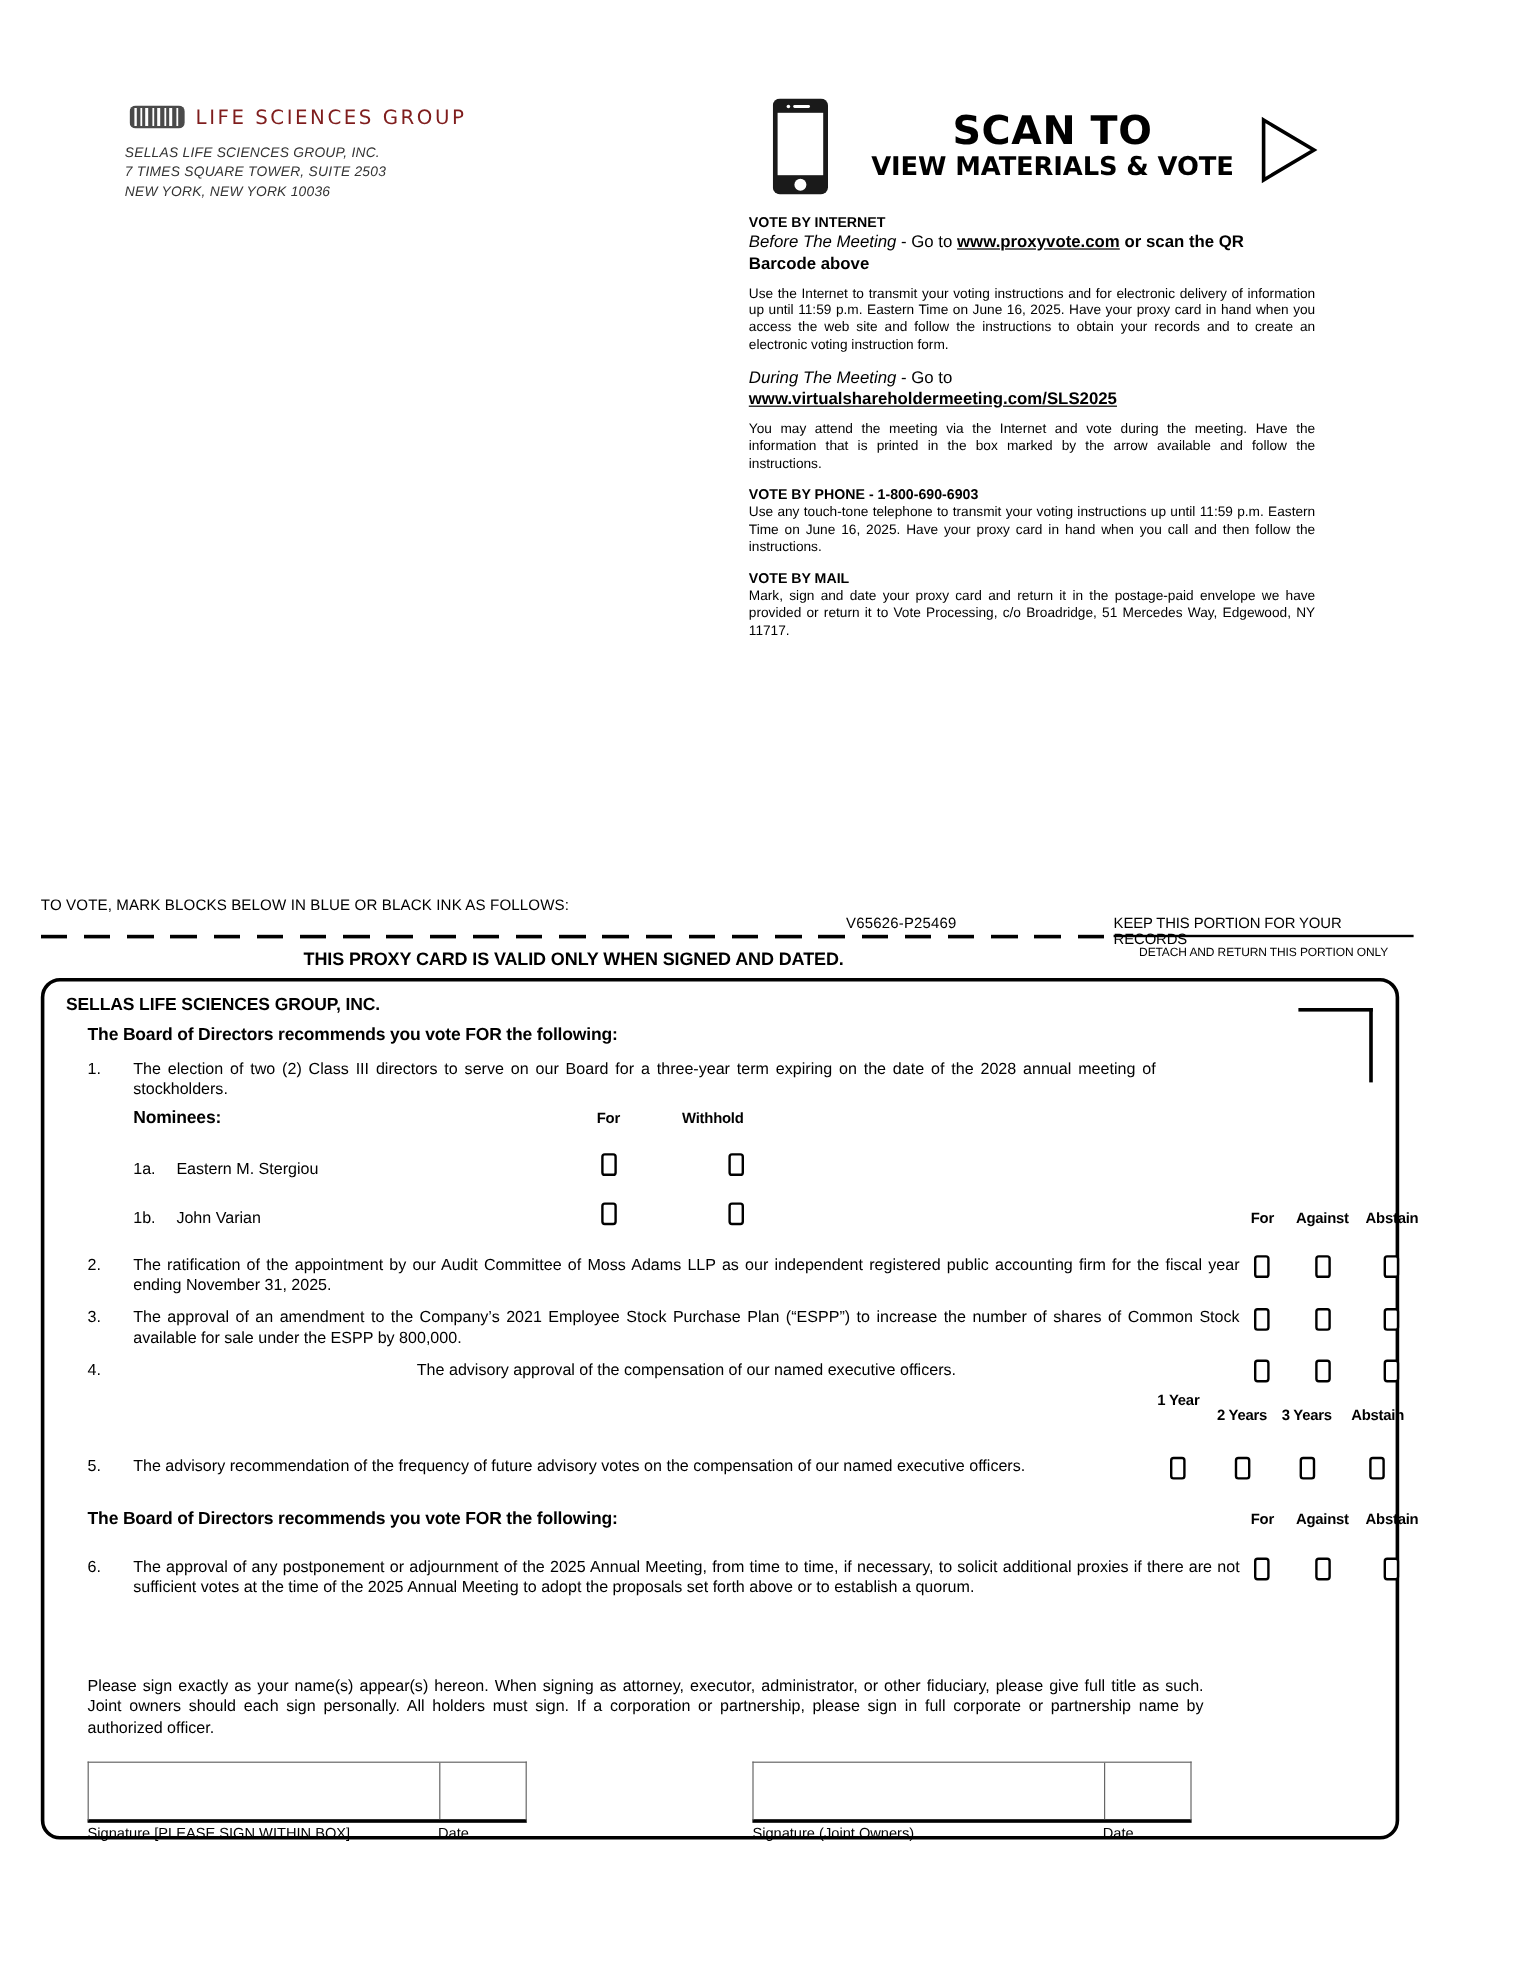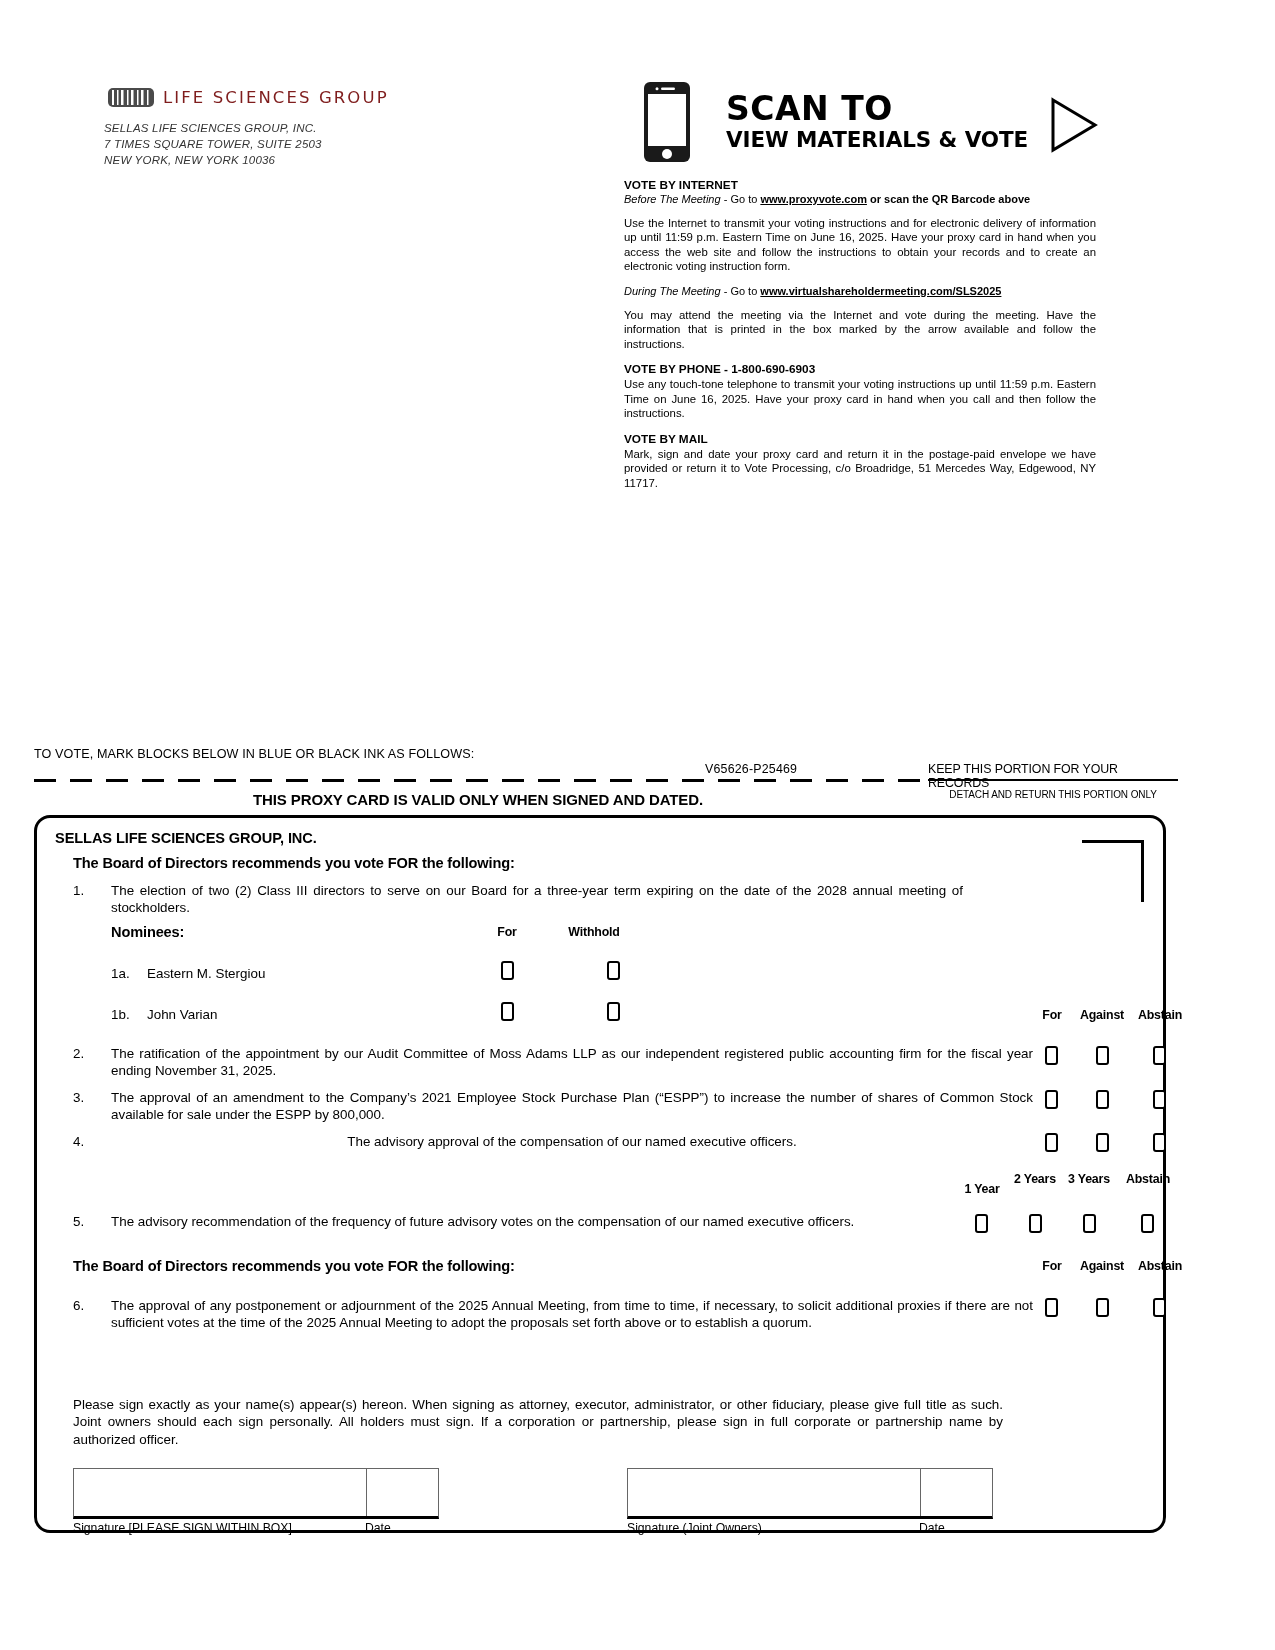--- a/index.html
+++ b/index.html
@@ -42,35 +42,35 @@
     line-height: 1.38;
     color: #333;
     font-family: "Liberation Sans", sans-serif;
     letter-spacing: 0.2px;
   }
 
   
   .scan-block { position: absolute; left: 624px; top: 78px; width: 480px; }
   .scan-row { display: flex; align-items: center; height: 88px; }
   .phone-icon { width: 46px; height: 80px; margin-left: 20px; }
-  .scan-words { margin-left: 36px; text-align: left; }
+  .scan-words { margin-left: 36px; text-align: center; }
   .scan-l1 {
     font-size: 33px; font-weight: bold; letter-spacing: 0.5px;
     font-family: "DejaVu Sans", sans-serif; line-height: 1;
   }
   .scan-l2 {
     font-size: 21.5px; font-weight: bold; letter-spacing: -0.1px;
     font-family: "DejaVu Sans", sans-serif; line-height: 1.15; margin-top: 3px;
   }
   .scan-arrow { margin-left: 22px; margin-top: 6px; }
 
   
   .vote-instr { position: absolute; left: 624px; top: 178px; width: 472px; font-size: 11.4px; line-height: 1.27; }
   .vi-head { font-weight: bold; font-size: 11.8px; }
-  .vi-sub { font-size: 11px; }
+  .vi-sub { font-size: 14px; }
   .vi-sub i { font-style: italic; }
   .vi-sub b { font-weight: bold; }
   .vi-link { font-weight: bold; text-decoration: underline; }
   .vi-para { margin-top: 9px; text-align: justify; }
   .vi-gap { margin-top: 11px; }
 
   
   .mark-line { position: absolute; left: 34px; top: 747px; font-size: 12.6px; letter-spacing: 0.1px; }
 
   
@@ -272,21 +272,21 @@
   <div class="vbox" style="left:1116px; top:272px;"></div>
 
   <div class="prop" style="left:36px; top:315px; width:960px;">
     <span class="num">4.</span>
     <div class="body" style="text-align:center">The advisory approval of the compensation of our named executive officers.</div>
   </div>
   <div class="vbox" style="left:1008px; top:315px;"></div>
   <div class="vbox" style="left:1059px; top:315px;"></div>
   <div class="vbox" style="left:1116px; top:315px;"></div>
 
-  <div class="colhead" style="left:916px; top:364px; width:58px;">1 Year</div>
+  <div class="colhead" style="left:916px; top:342px; width:58px;">1 Year</div>
   <div class="colhead" style="left:966px; top:354px; width:64px;">2 Years</div>
   <div class="colhead" style="left:1020px; top:354px; width:64px;">3 Years</div>
   <div class="colhead" style="left:1080px; top:354px; width:62px;">Abstain</div>
 
   <div class="prop" style="left:36px; top:395px; width:900px;">
     <span class="num">5.</span>
     <div class="body">The advisory recommendation of the frequency of future advisory votes on the compensation of our named executive officers.</div>
   </div>
   <div class="vbox" style="left:938px; top:396px;"></div>
   <div class="vbox" style="left:992px; top:396px;"></div>

